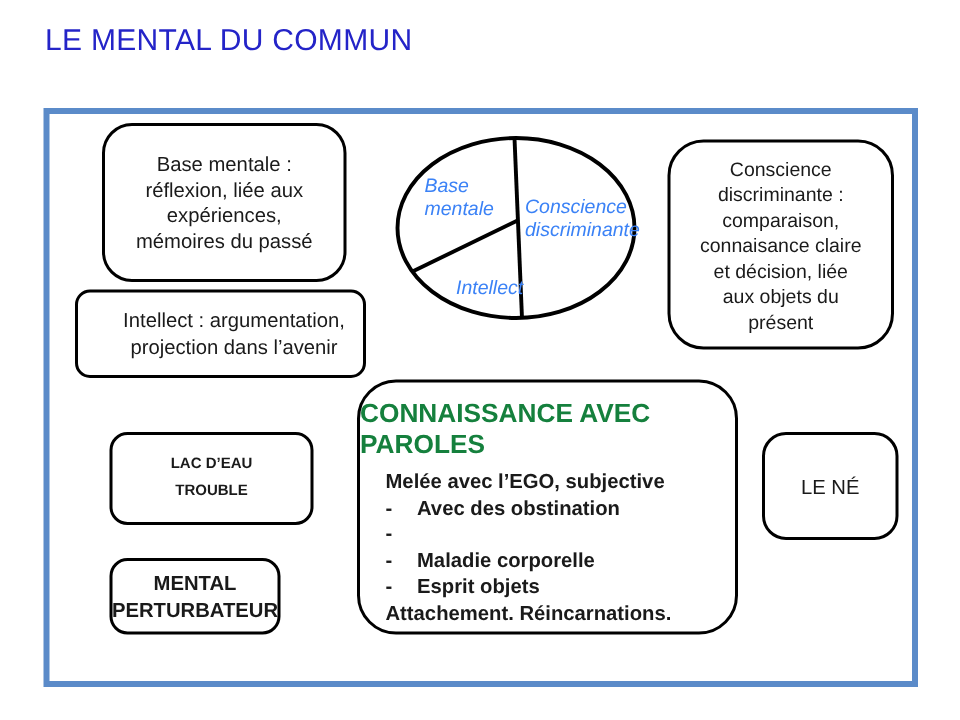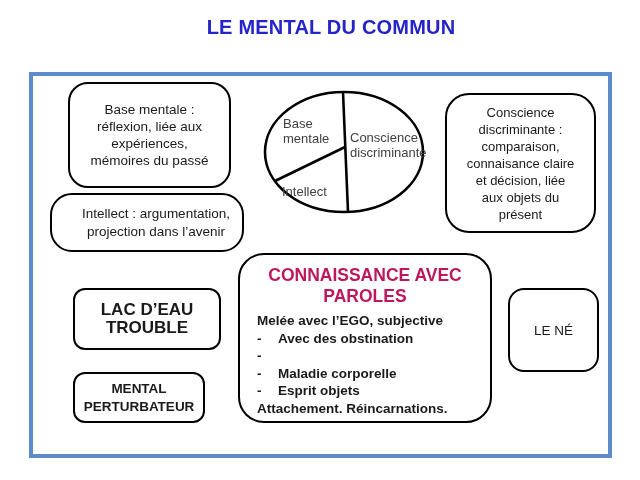--- a/index.html
+++ b/index.html
@@ -3,51 +3,51 @@
 <meta charset="utf-8">
 <style>
   html,body{margin:0;padding:0;background:#ffffff;}
   .stage{
     position:relative;width:640px;height:480px;background:#ffffff;overflow:hidden;
     font-family:"Liberation Sans","DejaVu Sans",sans-serif;color:#1a1a1a;
   }
   .abs{position:absolute;}
   .ml{white-space:pre-line;}
   .slide-title{
-    left:30px;right:8px;top:15px;text-align:center;
-    font-size:20px;font-weight:bold;line-height:24px;color:#2424C8;
+    left:30px;right:8px;top:15px;
+    font-size:20px;font-weight:normal;line-height:24px;color:#2424C8;
     letter-spacing:0.2px;
   }
   .frame{
     left:29px;top:72px;width:583px;height:386px;box-sizing:border-box;
     border:4px solid #5B8BC9;background:#ffffff;
   }
   .dbox{
     box-sizing:border-box;border:2.5px solid #000000;background:#ffffff;
     display:flex;align-items:center;justify-content:center;text-align:center;
   }
   .box-base{left:68px;top:82px;width:163px;height:106px;border-radius:20px;font-size:13.5px;line-height:17px;}
   .box-conscience{left:445px;top:93px;width:151px;height:140px;border-radius:24px;font-size:13px;line-height:17px;}
-  .box-intellect{left:50px;top:193px;width:194px;height:59px;border-radius:22px;font-size:13.5px;line-height:18px;padding-left:18px;}
-  .box-lac{left:73px;top:288px;width:148px;height:62px;border-radius:12px;font-size:17px;line-height:18px;font-weight:bold;}
-  .box-mental{left:73px;top:372px;width:132px;height:51px;border-radius:12px;font-size:13.5px;line-height:18px;font-weight:bold;}
-  .box-lene{left:508px;top:288px;width:91px;height:84px;border-radius:16px;font-size:13.5px;}
+  .box-intellect{left:50px;top:193px;width:194px;height:59px;border-radius:10px;font-size:13.5px;line-height:18px;padding-left:18px;}
+  .box-lac{left:73px;top:288px;width:136px;height:62px;border-radius:12px;font-size:10px;line-height:18px;font-weight:bold;}
+  .box-mental{left:73px;top:372px;width:114px;height:51px;border-radius:12px;font-size:13.5px;line-height:18px;font-weight:bold;}
+  .box-lene{left:508px;top:288px;width:91px;height:72px;border-radius:16px;font-size:13.5px;}
   .box-center{
     left:238px;top:253px;width:254px;height:170px;border-radius:26px;
     box-sizing:border-box;border:2.5px solid #000000;background:#ffffff;
   }
   .center-heading{
-    margin-top:10px;text-align:center;color:#be185d;font-weight:bold;
+    margin-top:10px;text-align:left;color:#15803d;font-weight:bold;
     font-size:17.5px;line-height:21px;
   }
   .center-body{margin:5px 10px 0 17px;font-size:13.5px;font-weight:bold;line-height:17.5px;}
   .bullet-list{margin:0;padding:0;list-style:none;}
   .bullet-row{display:flex;align-items:flex-start;}
   .bullet-dash{width:21px;flex:0 0 21px;}
-  .pie-label{font-size:13px;line-height:15px;color:#404040;}
+  .pie-label{font-size:13px;line-height:15px;color:#3b82f6;font-style:italic;}
 </style>
 </head>
 <body>
 
 <div class="stage">
 
   <div class="abs slide-title">
     <div>LE MENTAL DU COMMUN</div>
   </div>
 
@@ -71,21 +71,21 @@
 
   <svg class="abs" style="left:258px;top:84px;" width="180" height="136" viewBox="0 0 180 136">
     <ellipse cx="86" cy="68" rx="79" ry="60" fill="#ffffff" stroke="#000000" stroke-width="2.6"></ellipse>
     <line x1="85" y1="8" x2="90" y2="128" stroke="#000000" stroke-width="2.6"></line>
     <line x1="87" y1="63" x2="17" y2="97" stroke="#000000" stroke-width="2.6"></line>
   </svg>
   <div class="abs pie-label ml" style="left:283px;top:116px;">Base
 mentale</div>
   <div class="abs pie-label ml" style="left:350px;top:130px;">Conscience
 discriminante</div>
-  <div class="abs pie-label" style="left:282px;top:184px;">Intellect</div>
+  <div class="abs pie-label" style="left:304px;top:184px;">Intellect</div>
 
   <div class="abs box-center">
     <div class="center-heading ml">CONNAISSANCE AVEC
 PAROLES</div>
     <div class="center-body">
       <div>Melée avec l’EGO, subjective</div>
       <ul class="bullet-list">
         <li class="bullet-row">
           <span class="bullet-dash">-</span>
           <span>Avec des obstination</span>

